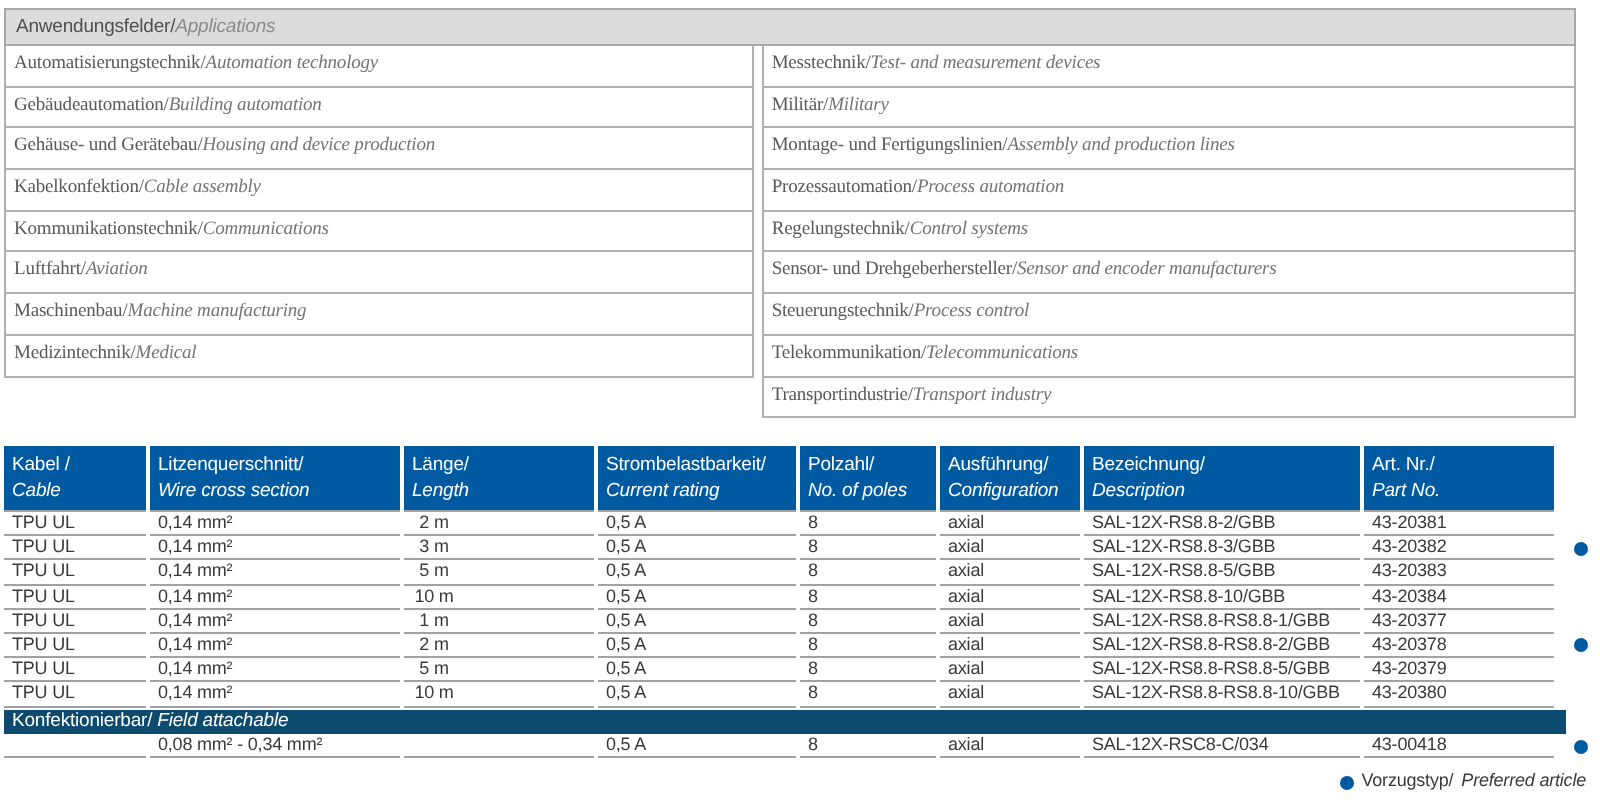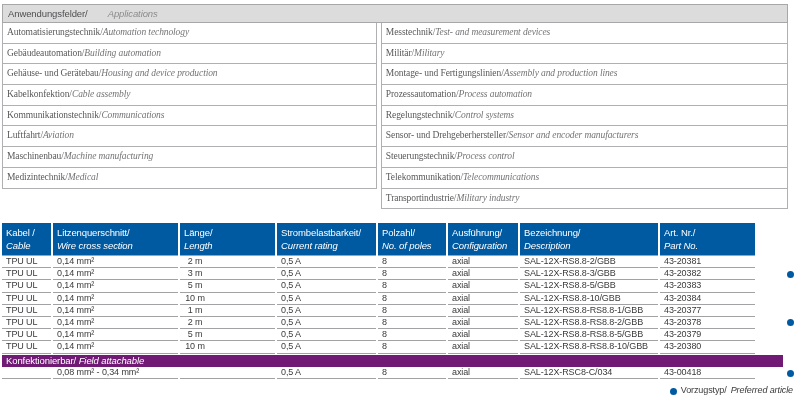--- a/index.html
+++ b/index.html
@@ -7,21 +7,21 @@
   body { width:800px; height:402px; font-family:"Liberation Sans", sans-serif; }
   .page { position:relative; width:800px; height:402px; overflow:hidden; background:#fff; }
   em { font-style:italic; }
 
   
   .apps { position:absolute; left:2px; top:4px; width:786px; }
   .apps-header {
     border:1px solid #a7a7a9; background:#dcdcdc; height:19px; line-height:17px;
     padding-left:5px; font-size:9.5px; color:#4f4f52; letter-spacing:-0.1px; white-space:nowrap;
   }
-  .apps-header em { color:#8c8c8e;margin-left:20px; }
+  .apps-header em { color:#8c8c8e; }
   .apps-cols { display:flex; gap:4px;font-family:Liberation Serif, serif; }
   .apps-col-left  { width:394px; }
   .apps-col-right { width:428px; }
   .app-row {
     height:20.7px; line-height:19.5px; border:1px solid #b0b0b2; border-top:none;
     padding-left:4px; font-size:9.5px; color:#59595b; letter-spacing:-0.1px;
     white-space:nowrap; overflow:hidden; background:#fff;
   }
   .app-row em { color:#747477; }
 
@@ -33,26 +33,26 @@
     padding:3px 0 0 4px; letter-spacing:-0.1px; white-space:nowrap; overflow:hidden;
   }
   .th em { display:block; }
   .row { display:flex; gap:2px; position:relative; }
   .cell {
     height:12.2px; line-height:11.5px; font-size:9px; color:#3a3a3c;
     border-bottom:1px solid #a2a2a4; padding-left:4px; white-space:nowrap;
     overflow:visible; letter-spacing:-0.1px; background:#fff;
   }
   #tbody .row:first-child .cell { border-top:1px solid #a2a2a4; height:13.2px; }
-  .c0{width:49px}.c1{width:125px}.c2{width:95px}.c3{width:99px}
+  .c0{width:71px}.c1{width:125px}.c2{width:95px}.c3{width:99px}
   .c4{width:68px}.c5{width:70px}.c6{width:138px}.c7{width:95px}
   .cell.k-length { padding-left:0; }
   .len { display:inline-block; width:30px; text-align:center; }
   .band {
-    margin-top:1px; height:12.5px; background:#701a75; color:#fff;
+    margin-top:1px; height:12.5px; background:#0c4a6e; color:#fff;
     font-size:9.5px; line-height:12px; padding-left:4px; letter-spacing:-0.1px; white-space:nowrap;
   }
   .pref-dot {
     position:absolute; left:785px; top:2.5px; width:7px; height:7px;
     border-radius:50%; background:#005aa2;
   }
   
   .legend {
     position:absolute; top:385px; right:7px; display:flex; align-items:flex-end; gap:4px;
     font-size:9px; color:#3a3a3c; letter-spacing:-0.1px; white-space:nowrap;
@@ -81,21 +81,21 @@
         </div>
       <div class="apps-col-right" id="apps-right">
           <div class="app-row"><span>Messtechnik/</span><em>Test- and measurement devices</em></div>
           <div class="app-row"><span>Militär/</span><em>Military</em></div>
           <div class="app-row"><span>Montage- und Fertigungslinien/</span><em>Assembly and production lines</em></div>
           <div class="app-row"><span>Prozessautomation/</span><em>Process automation</em></div>
           <div class="app-row"><span>Regelungstechnik/</span><em>Control systems</em></div>
           <div class="app-row"><span>Sensor- und Drehgeberhersteller/</span><em>Sensor and encoder manufacturers</em></div>
           <div class="app-row"><span>Steuerungstechnik/</span><em>Process control</em></div>
           <div class="app-row"><span>Telekommunikation/</span><em>Telecommunications</em></div>
-          <div class="app-row"><span>Transportindustrie/</span><em>Military industry</em></div>
+          <div class="app-row"><span>Transportindustrie/</span><em>Transport industry</em></div>
         </div>
     </div>
   </section>
 
   <section class="products">
     <div class="thead" id="thead">
         <div class="th c0"><span>Kabel /</span><em>Cable</em></div>
         <div class="th c1"><span>Litzenquerschnitt/</span><em>Wire cross section</em></div>
         <div class="th c2"><span>Länge/</span><em>Length</em></div>
         <div class="th c3"><span>Strombelastbarkeit/</span><em>Current rating</em></div>

